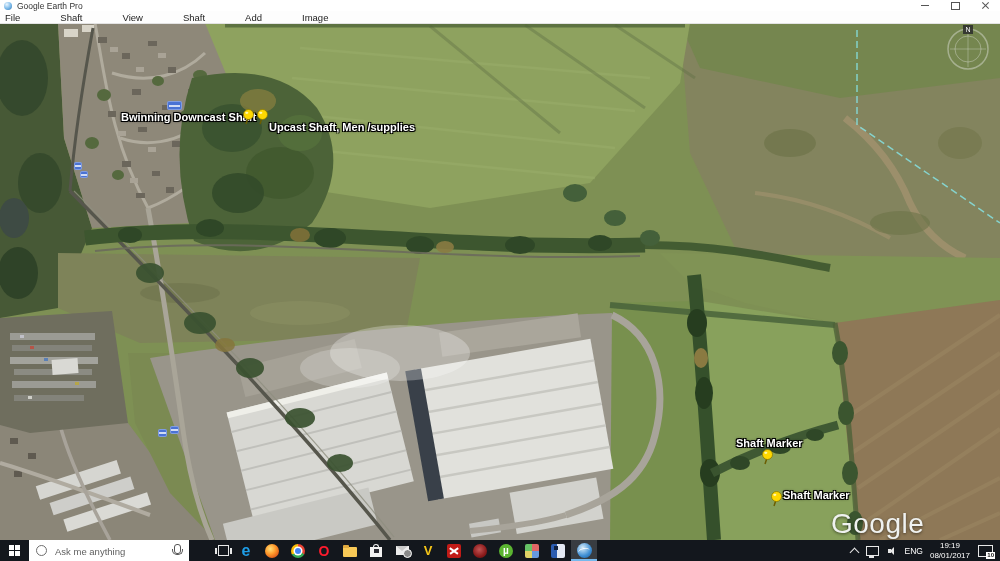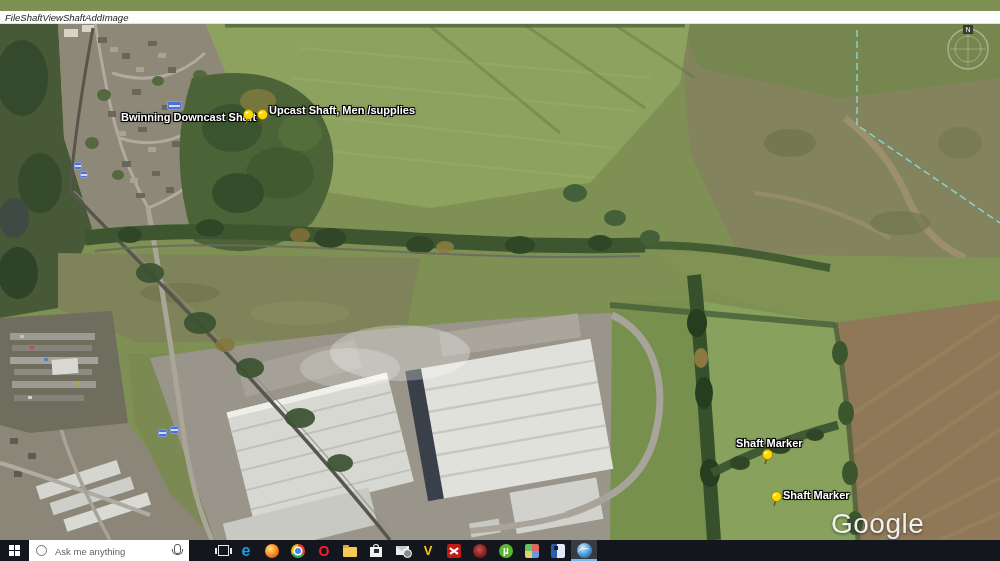--- a/index.html
+++ b/index.html
@@ -14,21 +14,21 @@
   .win-ctrls{position:absolute;right:0;top:0;height:11px;display:flex;}
   .wc{width:30px;height:11px;display:flex;align-items:center;justify-content:center;}
   .wc-min i{display:block;width:8px;height:0;border-top:1px solid #555;}
   .wc-max i{display:block;width:7px;height:6px;border:1px solid #555;}
   .wc-close i{display:block;position:relative;width:9px;height:9px;}
   .wc-close i::before,.wc-close i::after{content:"";position:absolute;left:0;top:4px;width:9px;height:1px;background:#555;}
   .wc-close i::before{transform:rotate(45deg);} .wc-close i::after{transform:rotate(-45deg);}
 
   .menubar{position:absolute;left:0;top:11px;width:1000px;height:12px;background:#fdfdfd;
            border-bottom:1px solid #e3e3e3;display:flex;align-items:center;font-size:9.5px;color:#222;z-index:40;}
-  .menu-item{padding:0 0;font-style:italic;}
+  .menu-item{padding:0 20px;}
   .menu-item:first-child{padding-left:5px;}
 
   
   #map{position:absolute;left:0;top:23px;width:1000px;height:517px;overflow:hidden;}
   #map svg{position:absolute;left:0;top:0;}
 
   .lbl{position:absolute;color:#fff;font-size:11px;font-weight:bold;white-space:nowrap;z-index:10;
        text-shadow:-1px -1px 0 #000,1px -1px 0 #000,-1px 1px 0 #000,1px 1px 0 #000,0 0 3px #000;}
   .pin{position:absolute;width:13px;height:16px;z-index:11;}
 
@@ -112,20 +112,35 @@
   .tray-clock{font-size:8px;line-height:9.5px;text-align:center;margin-right:8px;white-space:nowrap;}
   .tray-note{position:relative;width:13px;height:10px;border:1.2px solid #e8e8e8;margin-right:4px;}
   .tray-note .badge{position:absolute;right:-3px;bottom:-3px;background:#fff;color:#111;font-size:6px;
                     line-height:7px;padding:0 1px;font-weight:bold;}
 </style>
 </head>
 <body>
 
 <div id="screen">
 
+  <div class="titlebar">
+    <span class="app-ico"></span>
+    <span>Google Earth Pro</span>
+    <div class="win-ctrls">
+      <div class="wc wc-min">
+          <i></i>
+        </div>
+      <div class="wc wc-max">
+          <i></i>
+        </div>
+      <div class="wc wc-close">
+          <i></i>
+        </div>
+    </div>
+  </div>
 
   <div class="menubar">
     <span class="menu-item">File</span>
     <span class="menu-item">Shaft</span>
     <span class="menu-item">View</span>
     <span class="menu-item">Shaft</span>
     <span class="menu-item">Add</span>
     <span class="menu-item">Image</span>
   </div>
 
@@ -382,21 +397,21 @@
           <ellipse cx="4.8" cy="3.8" rx="1.6" ry="1.1" fill="#fff8b0"></ellipse>
         </svg>
     </div>
     <div class="pin" style="left:256px;top:86px">
       <svg width="13" height="16" viewBox="0 0 13 16">
           <line x1="6" y1="9" x2="4" y2="15" stroke="#6b5d00" stroke-width="1.5"></line>
           <circle cx="6.5" cy="5.5" r="5" fill="#ffd800" stroke="#8a7a00" stroke-width="0.8"></circle>
           <ellipse cx="4.8" cy="3.8" rx="1.6" ry="1.1" fill="#fff8b0"></ellipse>
         </svg>
     </div>
-    <div class="lbl" style="left:269px;top:81px">Upcast Shaft, Men /supplies</div>
+    <div class="lbl" style="left:269px;top:98px">Upcast Shaft, Men /supplies</div>
 
     <div class="lbl" style="left:736px;top:414px">Shaft Marker</div>
     <div class="pin" style="left:761px;top:426px">
       <svg width="13" height="16" viewBox="0 0 13 16">
           <line x1="6" y1="9" x2="4" y2="15" stroke="#6b5d00" stroke-width="1.5"></line>
           <circle cx="6.5" cy="5.5" r="5" fill="#ffd800" stroke="#8a7a00" stroke-width="0.8"></circle>
           <ellipse cx="4.8" cy="3.8" rx="1.6" ry="1.1" fill="#fff8b0"></ellipse>
         </svg>
     </div>
     <div class="pin" style="left:770px;top:468px">
@@ -475,15 +490,28 @@
           <span class="ico-colorful"></span>
         </div>
       <div class="tb-slot">
           <span class="ico-floppy"></span>
         </div>
       <div class="tb-slot active">
           <span class="ico-ge"></span>
         </div>
     </div>
 
+    <div class="tb-tray">
+      <span class="tray-chev"></span>
+      <span class="tray-net"></span>
+      <span class="tray-vol"></span>
+      <span class="tray-lang">ENG</span>
+      <span class="tray-clock">
+        <span>19:19</span><br>
+        <span>08/01/2017</span>
+      </span>
+      <span class="tray-note">
+        <span class="badge">10</span>
+      </span>
+    </div>
   </div>
 
 </div>
 
 </body></html>

